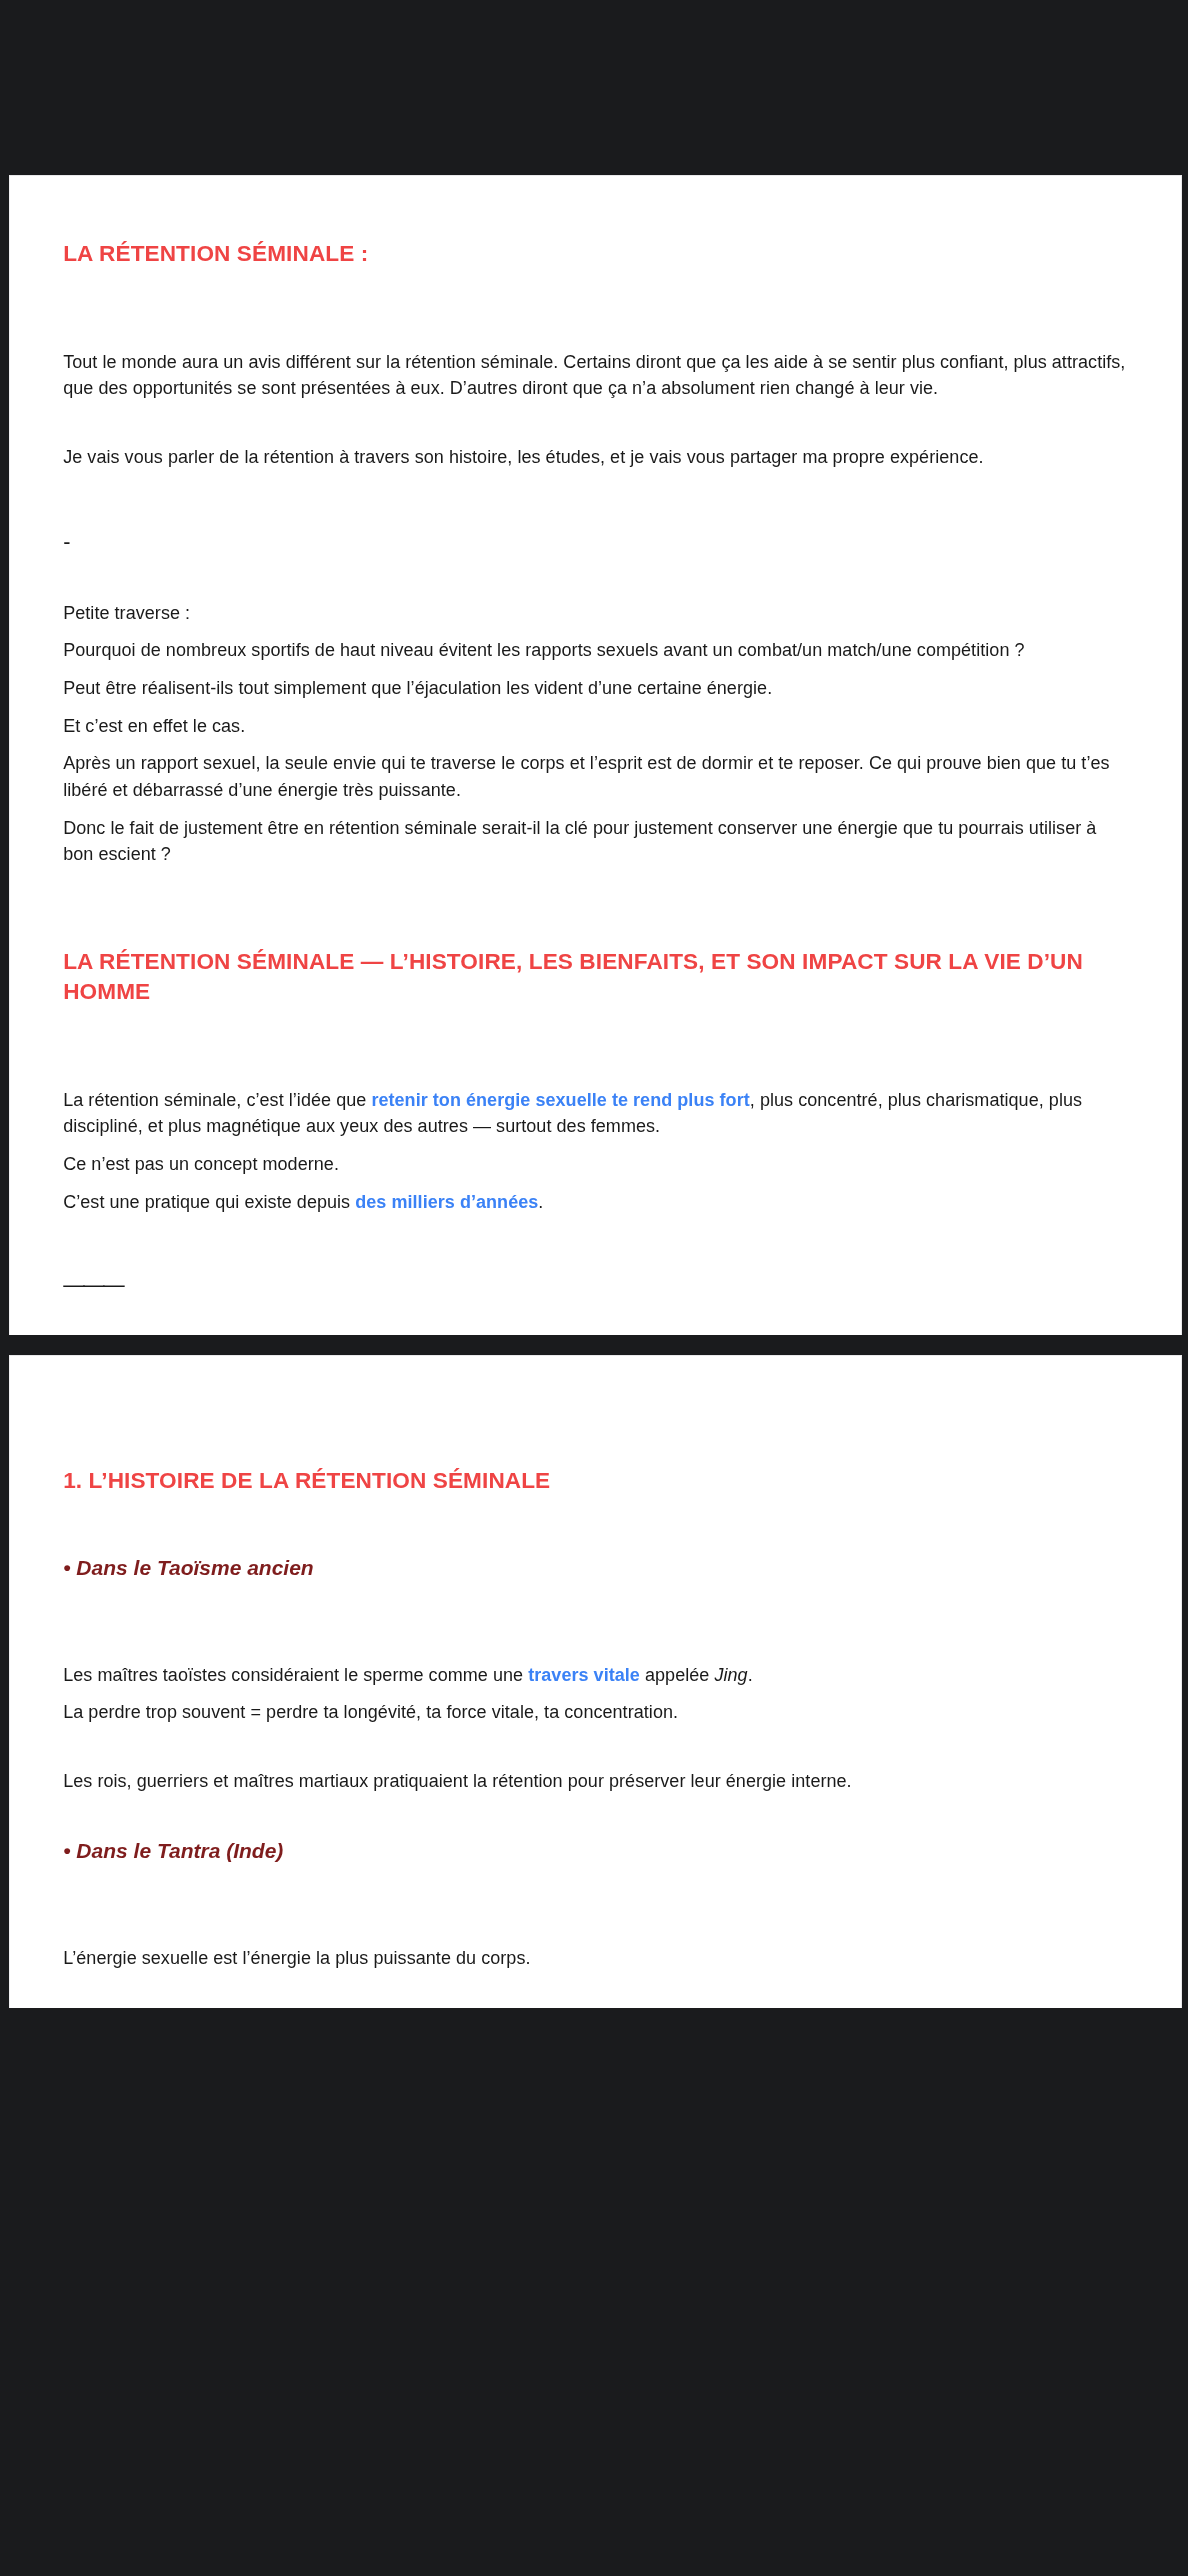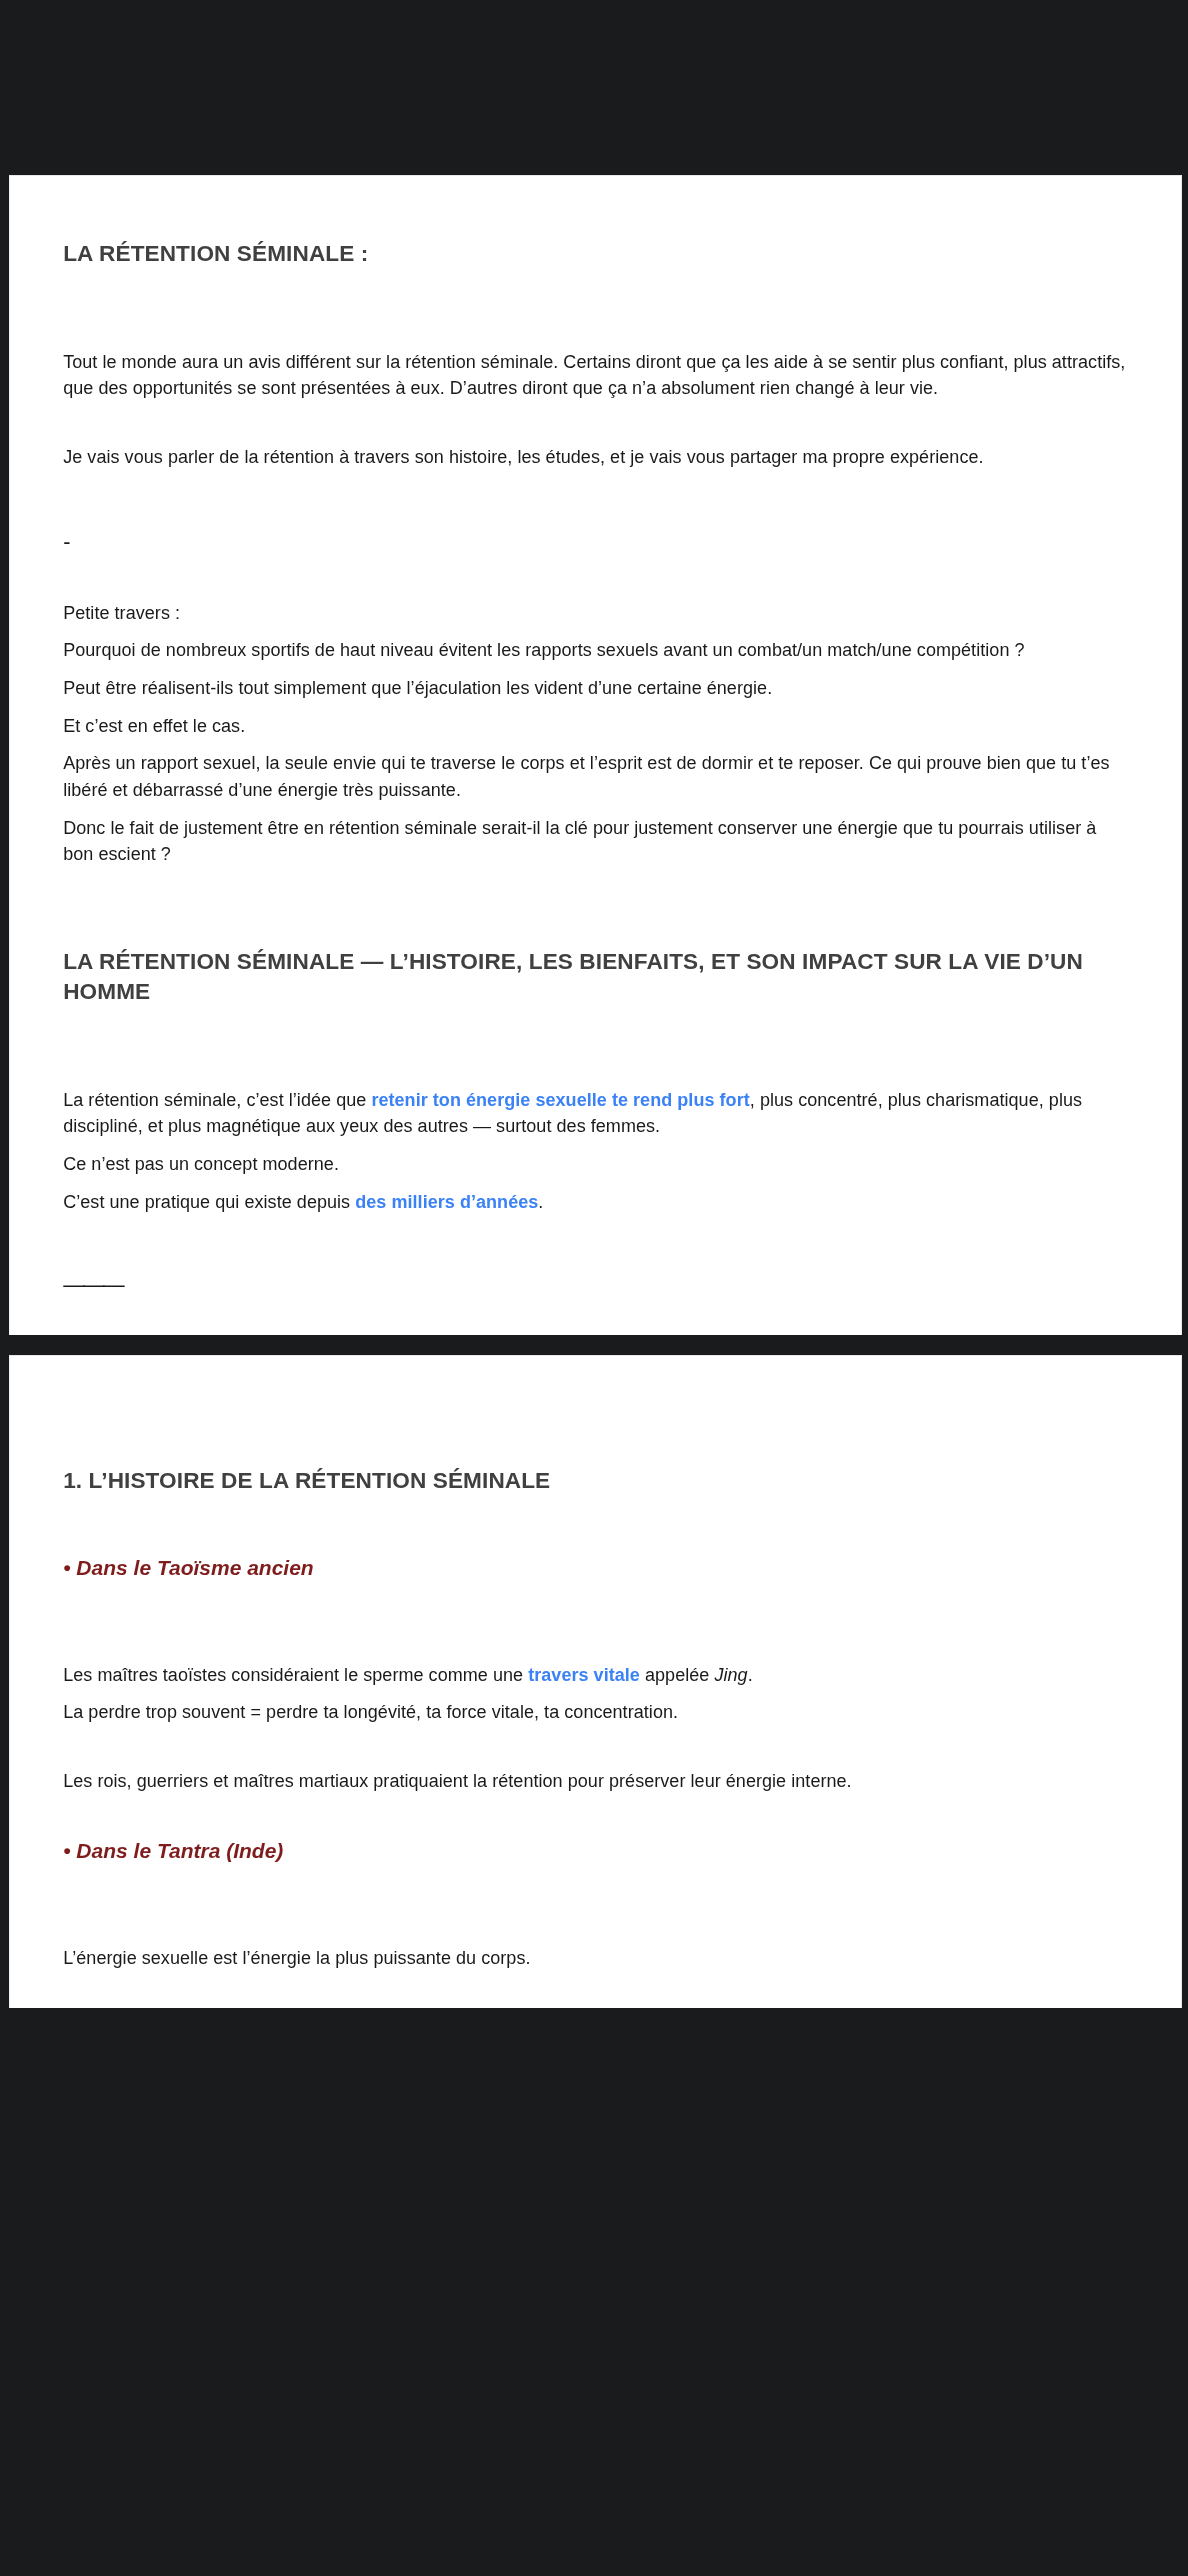--- a/index.html
+++ b/index.html
@@ -26,21 +26,21 @@
     border-left: 0.9px solid #f0f0f2;
     border-right: 0.9px solid #e8e8ea;
     padding: 0 50px 0 53px;
   }
   .panel-gap { height: 20px; background: #1a1b1d; }
 
   
   .h-title {
     font-size: 22.6px;
     font-weight: bold;
-    color: #404040;
+    color: #ef4444;
     line-height: 1.35;
     letter-spacing: 0.1px;
   }
   .h-sub {
     font-size: 21px;
     font-weight: bold;
     color: #7f1d1d;
     line-height: 1.38;
     font-style: italic;
   }
@@ -80,21 +80,21 @@
     <div class="sp-5"></div>
     <div class="para">Tout le monde aura un avis différent sur la rétention séminale. Certains diront que ça les aide à se sentir plus confiant, plus attractifs, que des opportunités se sont présentées à eux. D’autres diront que ça n’a absolument rien changé à leur vie.</div>
 
     <div class="sp-3"></div>
     <div class="para">Je vais vous parler de la rétention à travers son histoire, les études, et je vais vous partager ma propre expérience.</div>
 
     <div class="sp-4"></div>
     <div class="rule-dash">-</div>
 
     <div class="sp-3"></div>
-    <div class="para">Petite travers :</div>
+    <div class="para">Petite traverse :</div>
 
     <div class="sp-1"></div>
     <div class="para">Pourquoi de nombreux sportifs de haut niveau évitent les rapports sexuels avant un combat/un match/une compétition ?</div>
 
     <div class="sp-1"></div>
     <div class="para">Peut être réalisent-ils tout simplement que l’éjaculation les vident d’une certaine énergie.</div>
 
     <div class="sp-1"></div>
     <div class="para">Et c’est en effet le cas.</div>
 

